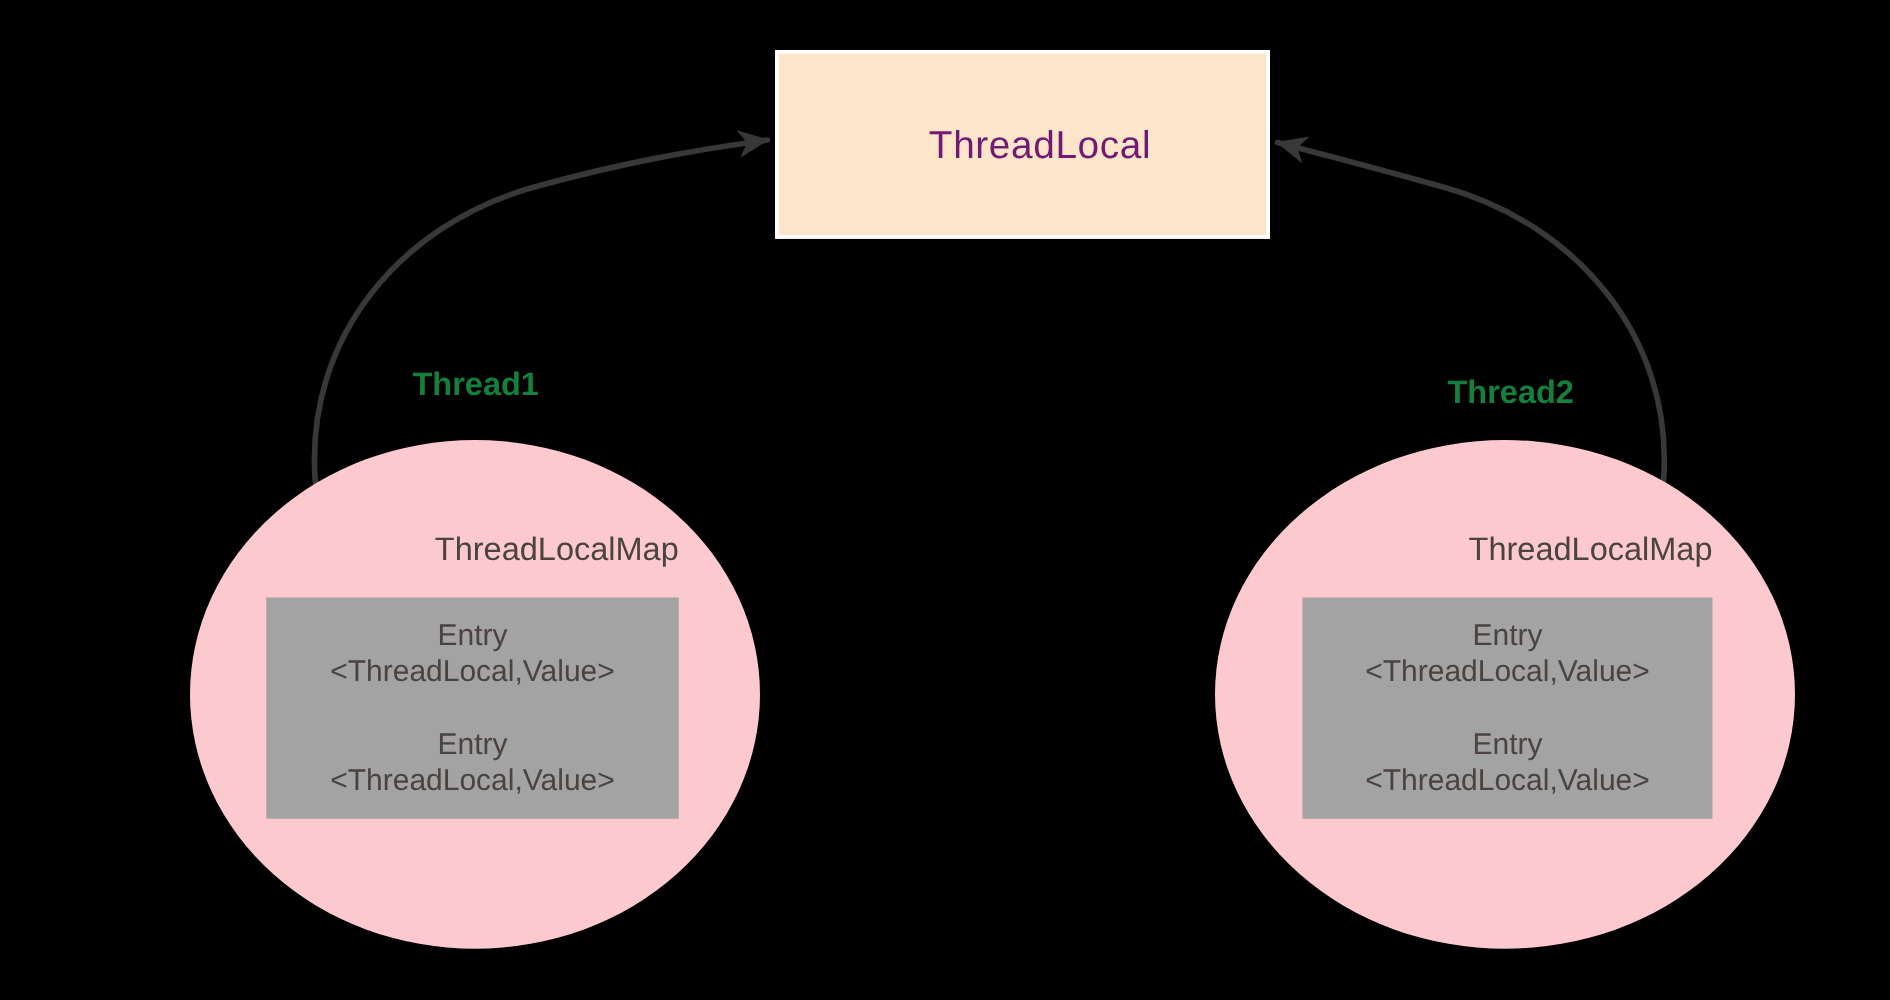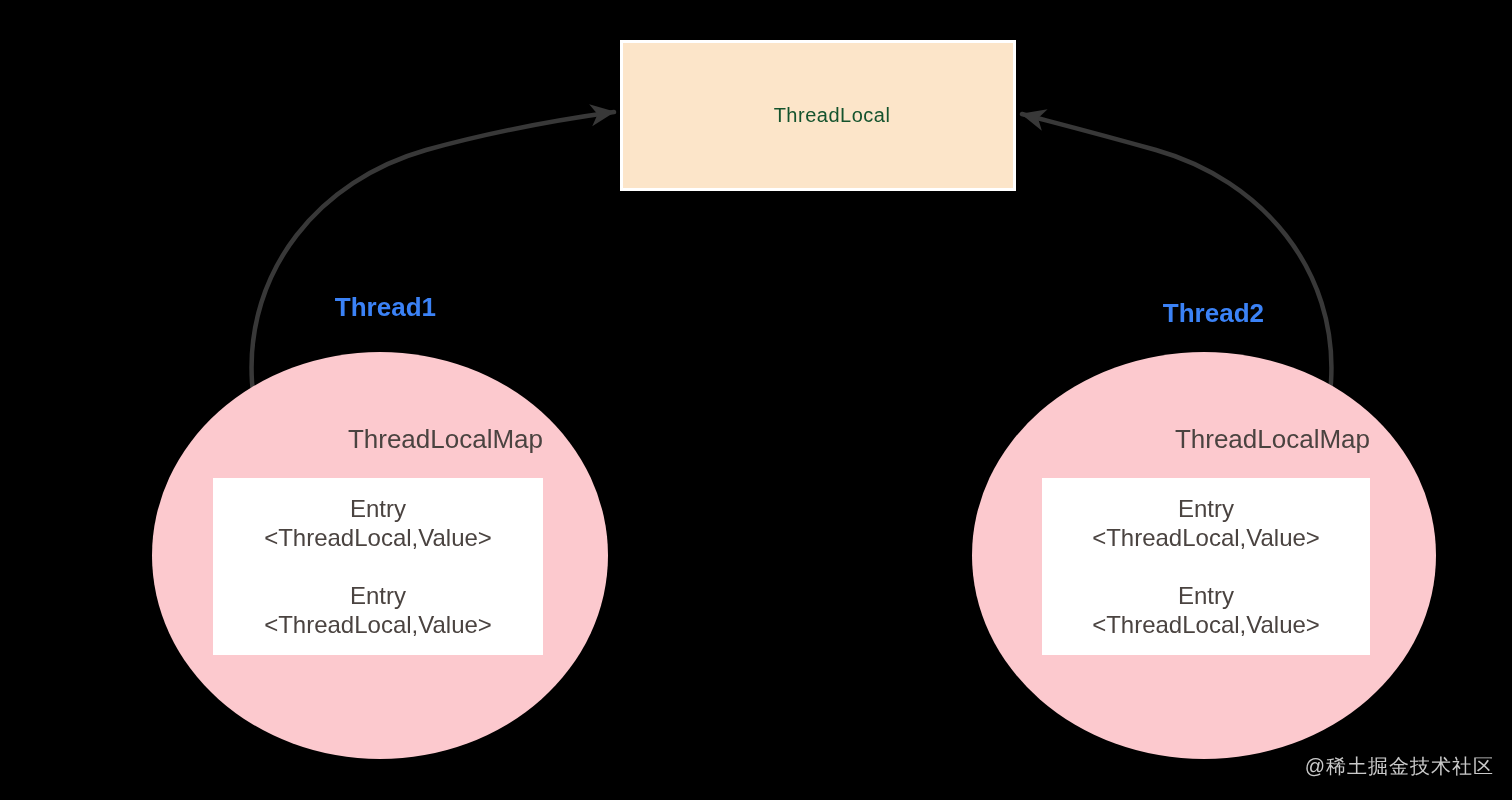--- a/index.html
+++ b/index.html
@@ -35,31 +35,31 @@
     width: 396px;
     height: 151px;
     box-sizing: border-box;
     background: #fce5c9;
     border: 3px solid #ffffff;
     display: flex;
     align-items: center;
     justify-content: center;
   }
   .tl-box-label {
-    font-size: 20px;
-    color: #14532d;
+    font-size: 31px;
+    color: #701a75;
     letter-spacing: 0.5px;
     margin-left: 28px;
   }
   .thread-label {
     position: absolute;
     font-size: 26px;
     font-weight: bold;
-    color: #3b82f6;
-    text-align: right;
+    color: #15803d;
+    text-align: left;
   }
   .thread-label.left  { left: 330px;  top: 292px; width: 106px; }
   .thread-label.right { left: 1158px; top: 298px; width: 106px; }
   .map-ellipse {
     position: absolute;
     border-radius: 50%;
     background: #fcc9ce;
   }
   .map-ellipse.left  { left: 152px; top: 352px; width: 456px; height: 407px; }
   .map-ellipse.right { left: 972px; top: 352px; width: 464px; height: 407px; }
@@ -69,21 +69,21 @@
     color: #4a4340;
     text-align: right;
     width: 330px;
   }
   .map-title.left  { left: 213px;  top: 424px; }
   .map-title.right { left: 1040px; top: 424px; }
   .entry-rect {
     position: absolute;
     top: 478px;
     height: 177px;
-    background: #ffffff;
+    background: #a3a3a3;
     display: flex;
     flex-direction: column;
     align-items: center;
     justify-content: center;
     gap: 29px;
   }
   .entry-rect.left  { left: 213px;  width: 330px; }
   .entry-rect.right { left: 1042px; width: 328px; }
   .entry-item {
     text-align: center;
@@ -144,15 +144,14 @@
     <div class="entry-item">
       <div>Entry</div>
       <div>&lt;ThreadLocal,Value&gt;</div>
     </div>
     <div class="entry-item">
       <div>Entry</div>
       <div>&lt;ThreadLocal,Value&gt;</div>
     </div>
   </div>
 
-  <div class="watermark">@稀土掘金技术社区</div>
 
 </div>
 
 </body></html>

